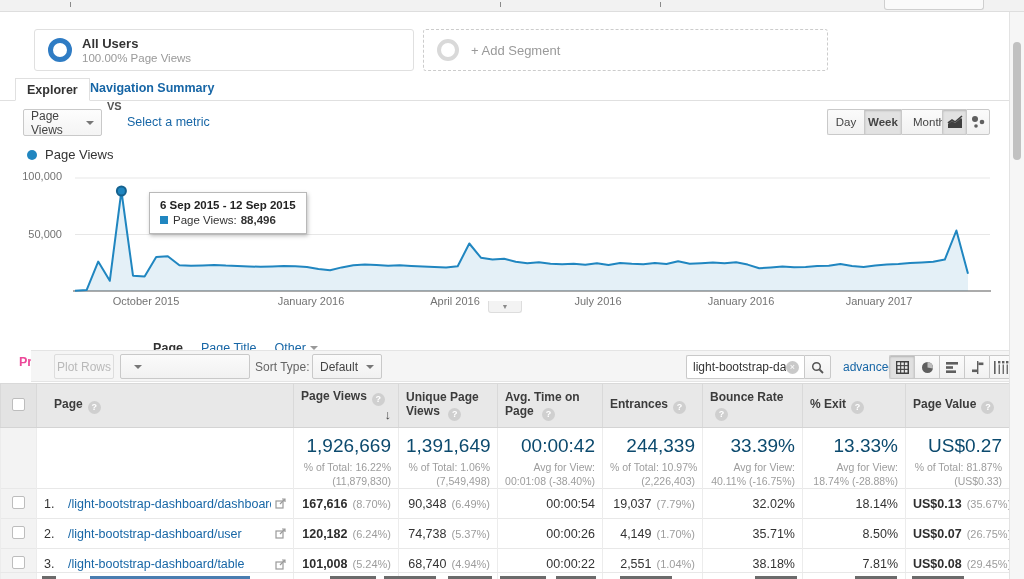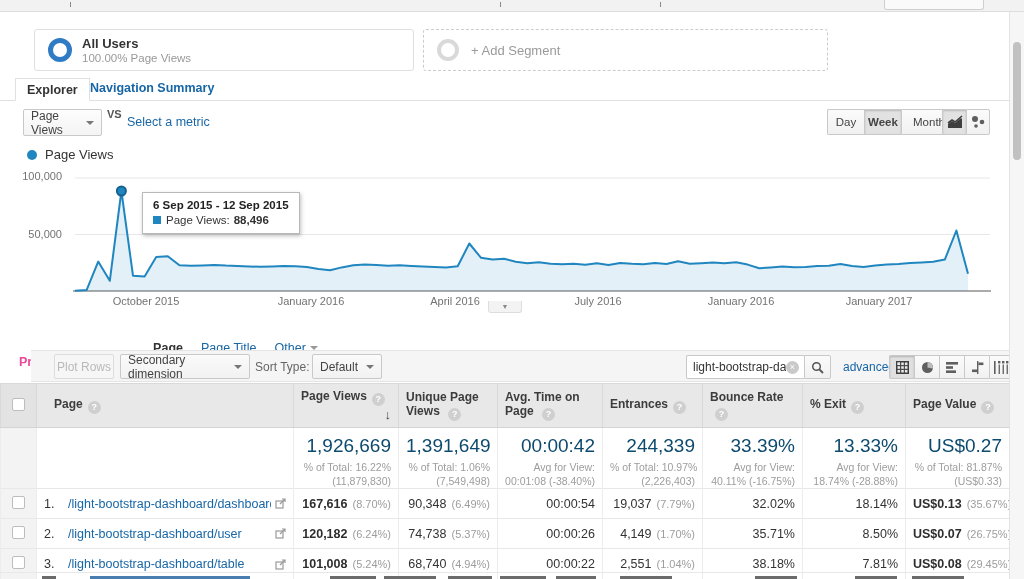--- a/index.html
+++ b/index.html
@@ -24,21 +24,21 @@
 
   
   .tabbar-line { position:absolute; left:0; top:100px; width:1024px; height:1px; background:#e0e0e0; }
   .tab-active { position:absolute; left:15px; top:78px; height:23px; padding:0 11px; background:#fff; border:1px solid #e0e0e0; border-bottom:1px solid #fff; z-index:2; font-size:12.5px; font-weight:bold; color:#333; line-height:22px; }
   .tab-link { position:absolute; left:90px; top:81px; font-size:12.5px; font-weight:bold; color:#1766a6; cursor:pointer; }
 
   
   .btn { display:inline-flex; align-items:center; justify-content:center; background:linear-gradient(#fbfbfb,#f1f1f1); border:1px solid #c9c9c9; border-radius:2px; font-size:12px; color:#444; cursor:pointer; }
   .metric-select { position:absolute; left:23px; top:109px; width:79px; height:27px; justify-content:space-between; padding:0 7px; background:linear-gradient(#fdfdfd,#f4f4f4); }
   .caret { width:0; height:0; border-left:4px solid transparent; border-right:4px solid transparent; border-top:4px solid #777; margin-left:6px; }
-  .vs-label { position:absolute; left:107px; top:108px; font-size:11px; font-weight:bold; color:#555; }
+  .vs-label { position:absolute; left:107px; top:100px; font-size:11px; font-weight:bold; color:#555; }
   .select-metric { position:absolute; left:127px; top:115px; font-size:12.5px; color:#1766a6; cursor:pointer; }
   .granularity { position:absolute; left:827px; top:109px; display:flex; height:26px; }
   .granularity .btn { width:37px; height:26px; border-radius:0; border-right:none; font-size:11.5px; }
   .granularity .btn:first-child { border-radius:2px 0 0 2px; }
   .granularity .btn:last-child { border-right:1px solid #c9c9c9; border-radius:0 2px 2px 0; width:56px; }
   .granularity .btn.sel { background:#e2e2e2; box-shadow:inset 0 1px 2px rgba(0,0,0,.18); font-weight:bold; }
   .charttype { position:absolute; left:942px; top:109px; display:flex; height:26px; }
   .charttype .btn { width:24px; height:26px; border-radius:0; }
   .charttype .btn:first-child { border-radius:2px 0 0 2px; border-right:none; }
   .charttype .btn:last-child { border-radius:0 2px 2px 0; }
@@ -46,21 +46,21 @@
 
   
   .legend { position:absolute; left:27px; top:147px; display:flex; align-items:center; }
   .legend-dot { width:10px; height:10px; border-radius:50%; background:#2086c0; }
   .legend-label { font-size:13px; color:#333; margin-left:8px; }
 
   
   .chart-svg { position:absolute; left:0; top:165px; }
   .ytick { position:absolute; width:58px; text-align:right; font-size:11px; color:#737373; }
   .xtick { position:absolute; top:295px; transform:translateX(-50%); font-size:11px; color:#737373; white-space:nowrap; }
-  .tooltip { position:absolute; left:142px; top:192px; background:#fff; border:1px solid #b9b9b9; box-shadow:1px 2px 4px rgba(0,0,0,.25); padding:6px 10px 7px; z-index:5; }
+  .tooltip { position:absolute; left:149px; top:192px; background:#fff; border:1px solid #b9b9b9; box-shadow:1px 2px 4px rgba(0,0,0,.25); padding:6px 10px 7px; z-index:5; }
   .tooltip .tt-title { font-size:11.5px; font-weight:bold; color:#222; white-space:nowrap; }
   .tooltip .tt-row { display:flex; align-items:center; margin-top:3px; font-size:11.5px; color:#333; white-space:nowrap; }
   .tt-swatch { width:8px; height:8px; background:#2086c0; margin-right:5px; }
   .tt-val { font-weight:bold; margin-left:4px; }
   .collapse-handle { position:absolute; left:488px; top:301px; width:34px; height:12px; background:#f3f3f3; border:1px solid #ddd; border-top:none; border-radius:0 0 3px 3px; text-align:center; font-size:7px; color:#8a8a8a; line-height:11px; cursor:pointer; }
 
   
   .primary-dim { position:absolute; left:19px; top:327px; display:flex; align-items:center; font-size:12.5px; }
   .pd-label { font-weight:bold; color:#ec4899;margin-top:28px; }
   .pd-sel { font-weight:bold; color:#333; margin-left:16px; cursor:pointer; }
@@ -223,21 +223,20 @@
     <span class="pd-link">Page Title</span>
     <span class="pd-link pd-other">
       <span>Other</span>
       <span class="caret"></span>
     </span>
   </div>
 
   <div class="table-toolbar">
     <div class="btn disabled tt-btn" style="left:23px; width:60px;">Plot Rows</div>
     <div class="btn tt-btn" style="left:89px; width:130px; justify-content:space-between; padding:0 7px;">
-      <span>Secondary dimension</span>
       <span class="caret"></span>
     </div>
     <div class="sort-label">Sort Type:</div>
     <div class="btn tt-btn" style="left:281px; width:70px; justify-content:space-between; padding:0 7px;">
       <span>Default</span>
       <span class="caret"></span>
     </div>
     <div class="search-wrap">
       <input class="search-input" value="light-bootstrap-dashboa" style="">
       <span class="clear-ic">×</span>

